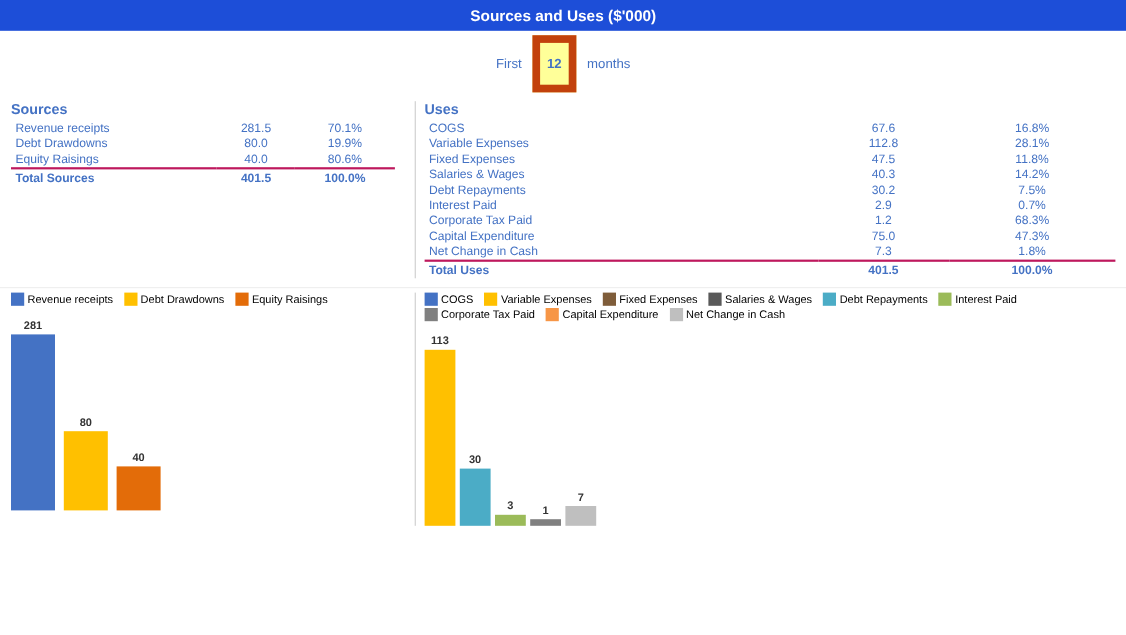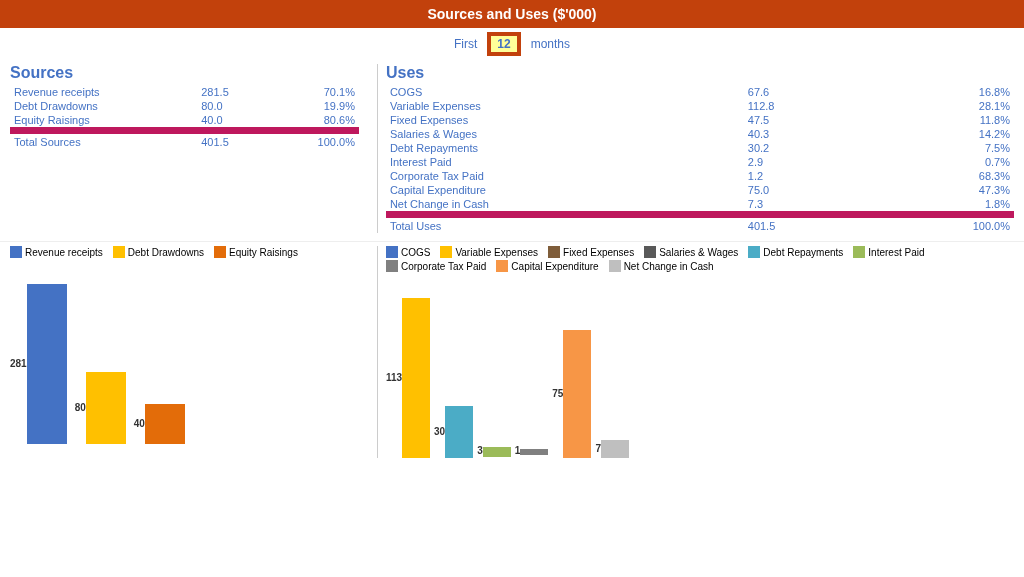--- a/index.html
+++ b/index.html
@@ -1,68 +1,68 @@
 <!DOCTYPE html>
 <html><head>
   <meta charset="utf-8">
   <style>
     * { box-sizing: border-box; margin: 0; padding: 0; }
     body { font-family: Arial, sans-serif; font-size: 11px; background: #fff; width: 1024px; height: 577px; overflow: hidden; }
 
     .main-title {
-      background: #c2410c;
+      background: #1d4ed8;
       color: #fff;
       text-align: center;
       font-size: 14px;
       font-weight: bold;
       padding: 6px 0;
     }
 
     .months-row {
       text-align: center;
       padding: 4px 0;
       color: #4472C4;
       font-size: 12px;
     }
     .months-input {
       display: inline-block;
       background: #FFFF99;
-      border: 4px solid #c2410c;
-      padding: 1px 6px;
+      border: 7px solid #c2410c;
+      padding: 12px 6px;
       font-size: 12px;
       font-weight: bold;
       min-width: 30px;
       text-align: center;
     }
 
     .content-area {
       display: flex;
       padding: 4px 10px;
     }
 
     .left-section { flex: 1; padding-right: 10px; }
     .right-section { flex: 1.8; }
 
     .section-title {
       color: #4472C4;
       font-weight: bold;
-      font-size: 16px;
+      font-size: 13px;
       margin-bottom: 3px;
     }
 
     .data-table { width: 100%; border-collapse: collapse; }
     .data-table td { padding: 1px 4px; font-size: 11px; }
     .data-table .label-col { color: #4472C4; }
-    .data-table .num-col { text-align: left; color: #4472C4; }
-    .data-table .pct-col { text-align: right; color: #4472C4; }
+    .data-table .num-col { text-align: center; color: #4472C4; }
+    .data-table .pct-col { text-align: center; color: #4472C4; }
 
     .total-row td {
-      font-weight: normal;
+      font-weight: bold;
       color: #4472C4;
-      border-top: 7px solid #be185d;
+      border-top: 2px solid #be185d;
       padding-top: 2px;
     }
 
     .charts-area {
       display: flex;
       padding: 4px 10px 0 10px;
       border-top: 1px solid #eee;
       margin-top: 4px;
     }
 
@@ -91,21 +91,21 @@
       display: flex;
       align-items: flex-end;
       height: 180px;
       gap: 8px;
       padding-bottom: 0;
       position: relative;
     }
 
     .bar-group {
       display: flex;
-      flex-direction: row;
+      flex-direction: column;
       align-items: center;
       text-align: center;
     }
 
     .bar-label-top {
       font-size: 10px;
       font-weight: bold;
       margin-bottom: 2px;
       color: #333;
     }
@@ -313,22 +313,18 @@
         </div>
         <div class="bar-group">
           <div class="bar-label-top">3</div>
           <div class="bar" style="height:10px;background:#9BBB59"></div>
         </div>
         <div class="bar-group">
           <div class="bar-label-top">1</div>
           <div class="bar" style="height:6px;background:#808080"></div>
         </div>
         <div class="bar-group">
-          <div class="bar-label-top">75</div>
-          <div class="bar" style="height:128px;background:#F79646"></div>
-        </div>
-        <div class="bar-group">
           <div class="bar-label-top">7</div>
           <div class="bar" style="height:18px;background:#BFBFBF"></div>
         </div>
       </div>
   </div>
 </div>
 
 </body></html>

